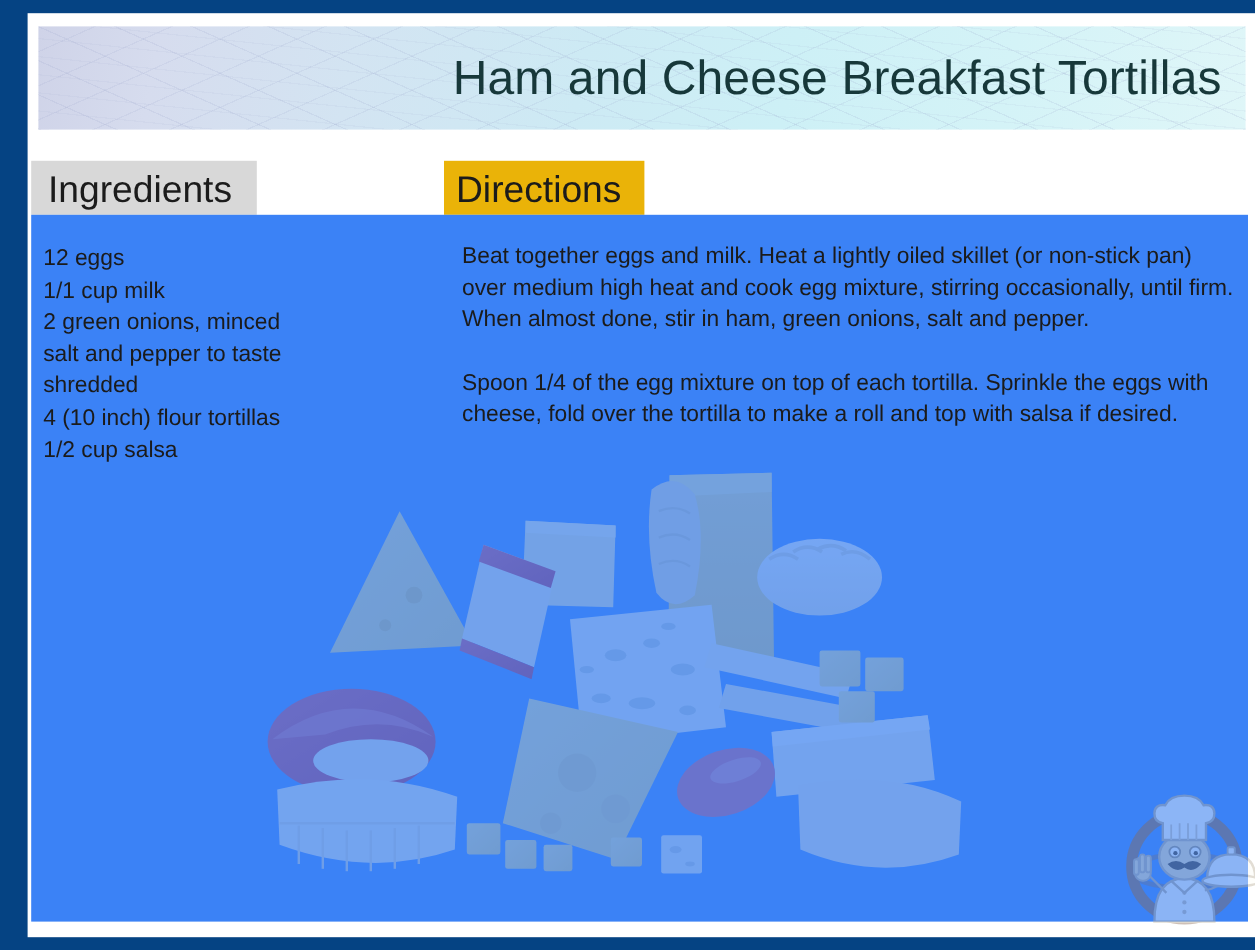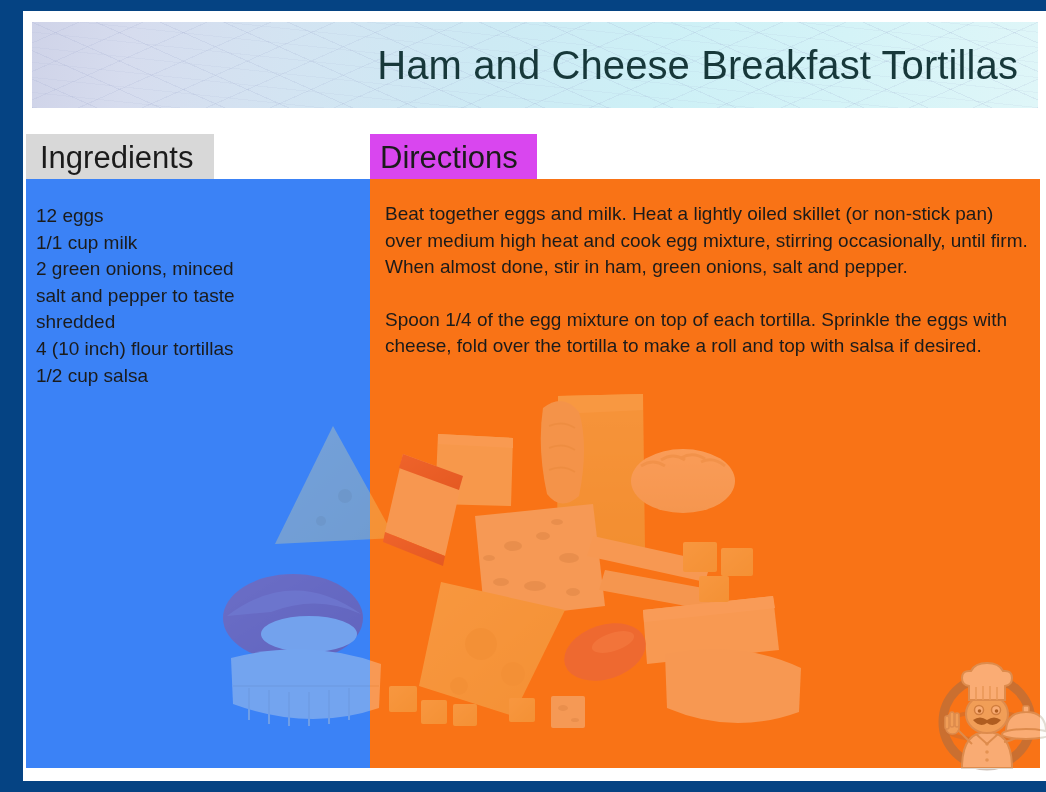--- a/index.html
+++ b/index.html
@@ -44,22 +44,22 @@
   .panel{position:absolute;}
 
   #ing-tab{left:3px;top:123px;width:188px;height:45px;background:#d8d8d8;}
   #ing-panel{left:3px;top:168px;width:344px;height:589px;background:#3b82f6;}
   #ing-list{
     position:absolute;left:10px;top:24px;width:330px;
     font-size:19px;line-height:26.6px;color:#1b1b1b;
   }
   #ing-list div{white-space:nowrap;}
 
-  #dir-tab{left:347px;top:123px;width:167px;height:45px;background:#d946ef;padding-left:10px;}
-  #dir-panel{left:347px;top:168px;width:670px;height:589px;background:#f97316;}
+  #dir-tab{left:347px;top:123px;width:167px;height:45px;background:#eab308;padding-left:10px;}
+  #dir-panel{left:347px;top:168px;width:670px;height:589px;background:#3b82f6;}
   #dir-body{
     position:absolute;left:15px;top:22px;width:645px;
     font-size:19px;line-height:26.5px;color:#1b1b1b;
   }
   #dir-body p{margin:0 0 26px 0;}
   #dir-body p:last-child{margin-bottom:0;}
 
   
   #photo{
     position:absolute;left:190px;top:375px;width:610px;height:345px;

